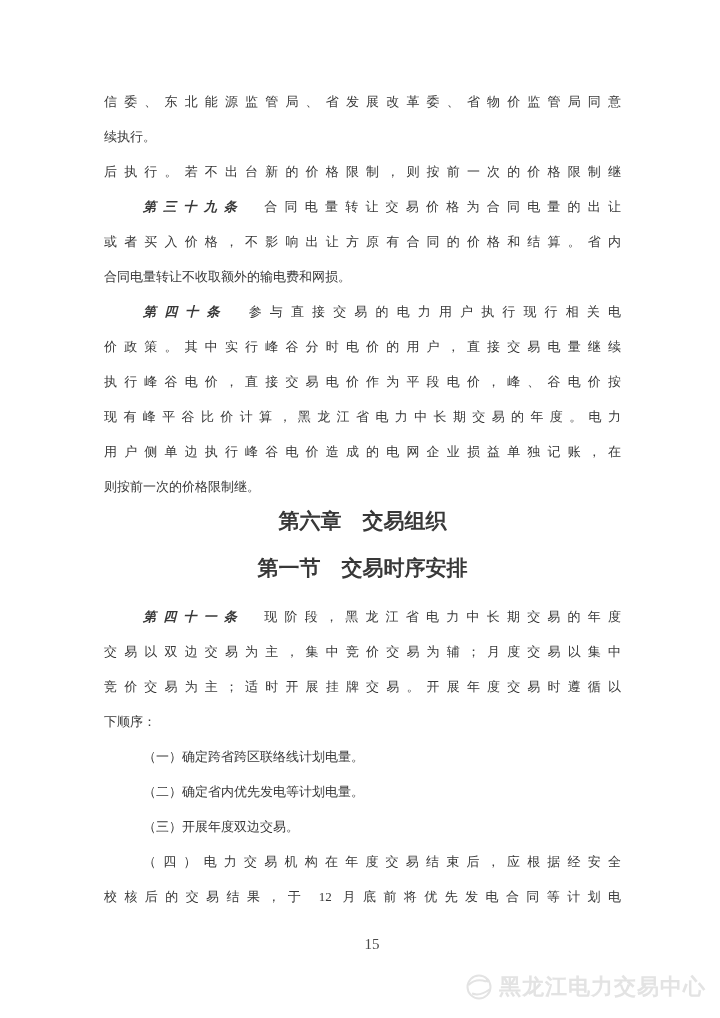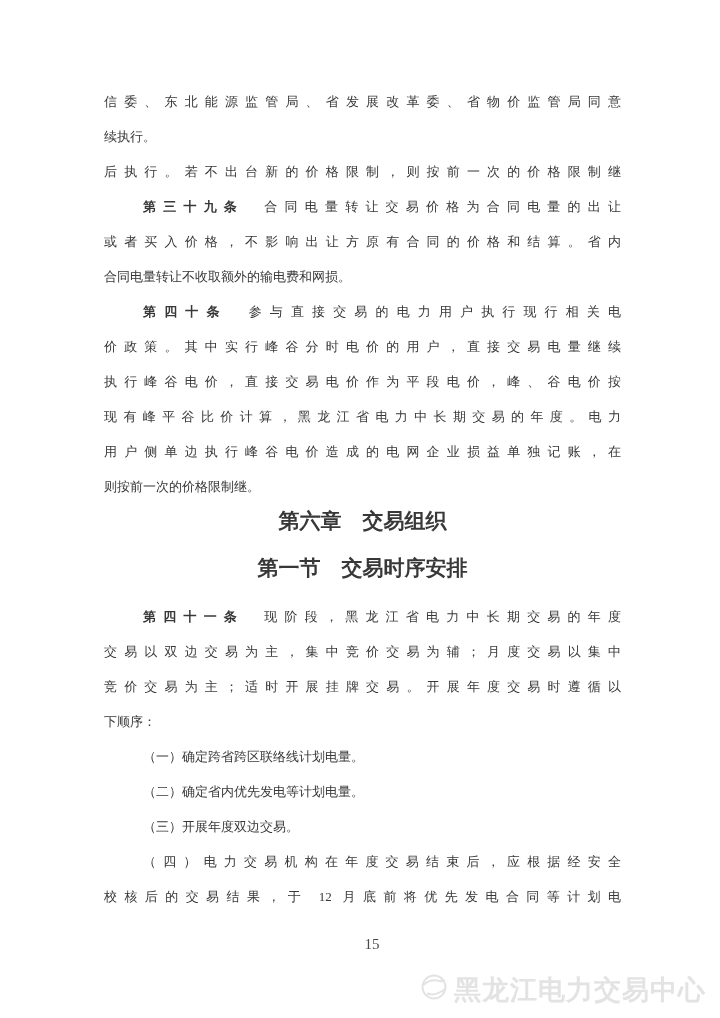--- a/index.html
+++ b/index.html
@@ -20,42 +20,42 @@
     font-size:13px;
     line-height:35px;
     height:35px;
     overflow:hidden;
   }
   .just{
     text-align:justify;
     text-align-last:justify;
   }
   .indent{ text-indent:39px; }
-  .lead{ font-weight:bold; }
+  .lead{ font-weight:bold;font-style:italic; }
   .heading1,.heading2{
     text-align:center;
     text-align-last:center;
     font-weight:bold;
     font-size:21px;
   }
   .heading2{ margin-top:12px; margin-bottom:13px; }
   .page-number{
     position:absolute;
     top:936px;left:0;width:100%;
     text-align:center;
     font-size:15px;
     color:#4a4a4a;
     margin-left:12px;
   }
   .watermark{
     position:absolute;
     right:14px;top:972px;
-    display:flex;align-items:flex-start;gap:5px;
+    display:flex;align-items:flex-end;gap:5px;
     color:#e3e3e3;
-    font-size:27px;
+    font-size:22px;
     font-weight:bold;
     letter-spacing:1px;
     user-select:none;
   }
   .watermark svg{ display:block; }
 </style>
 </head>
 <body>
 
 <div class="page">

